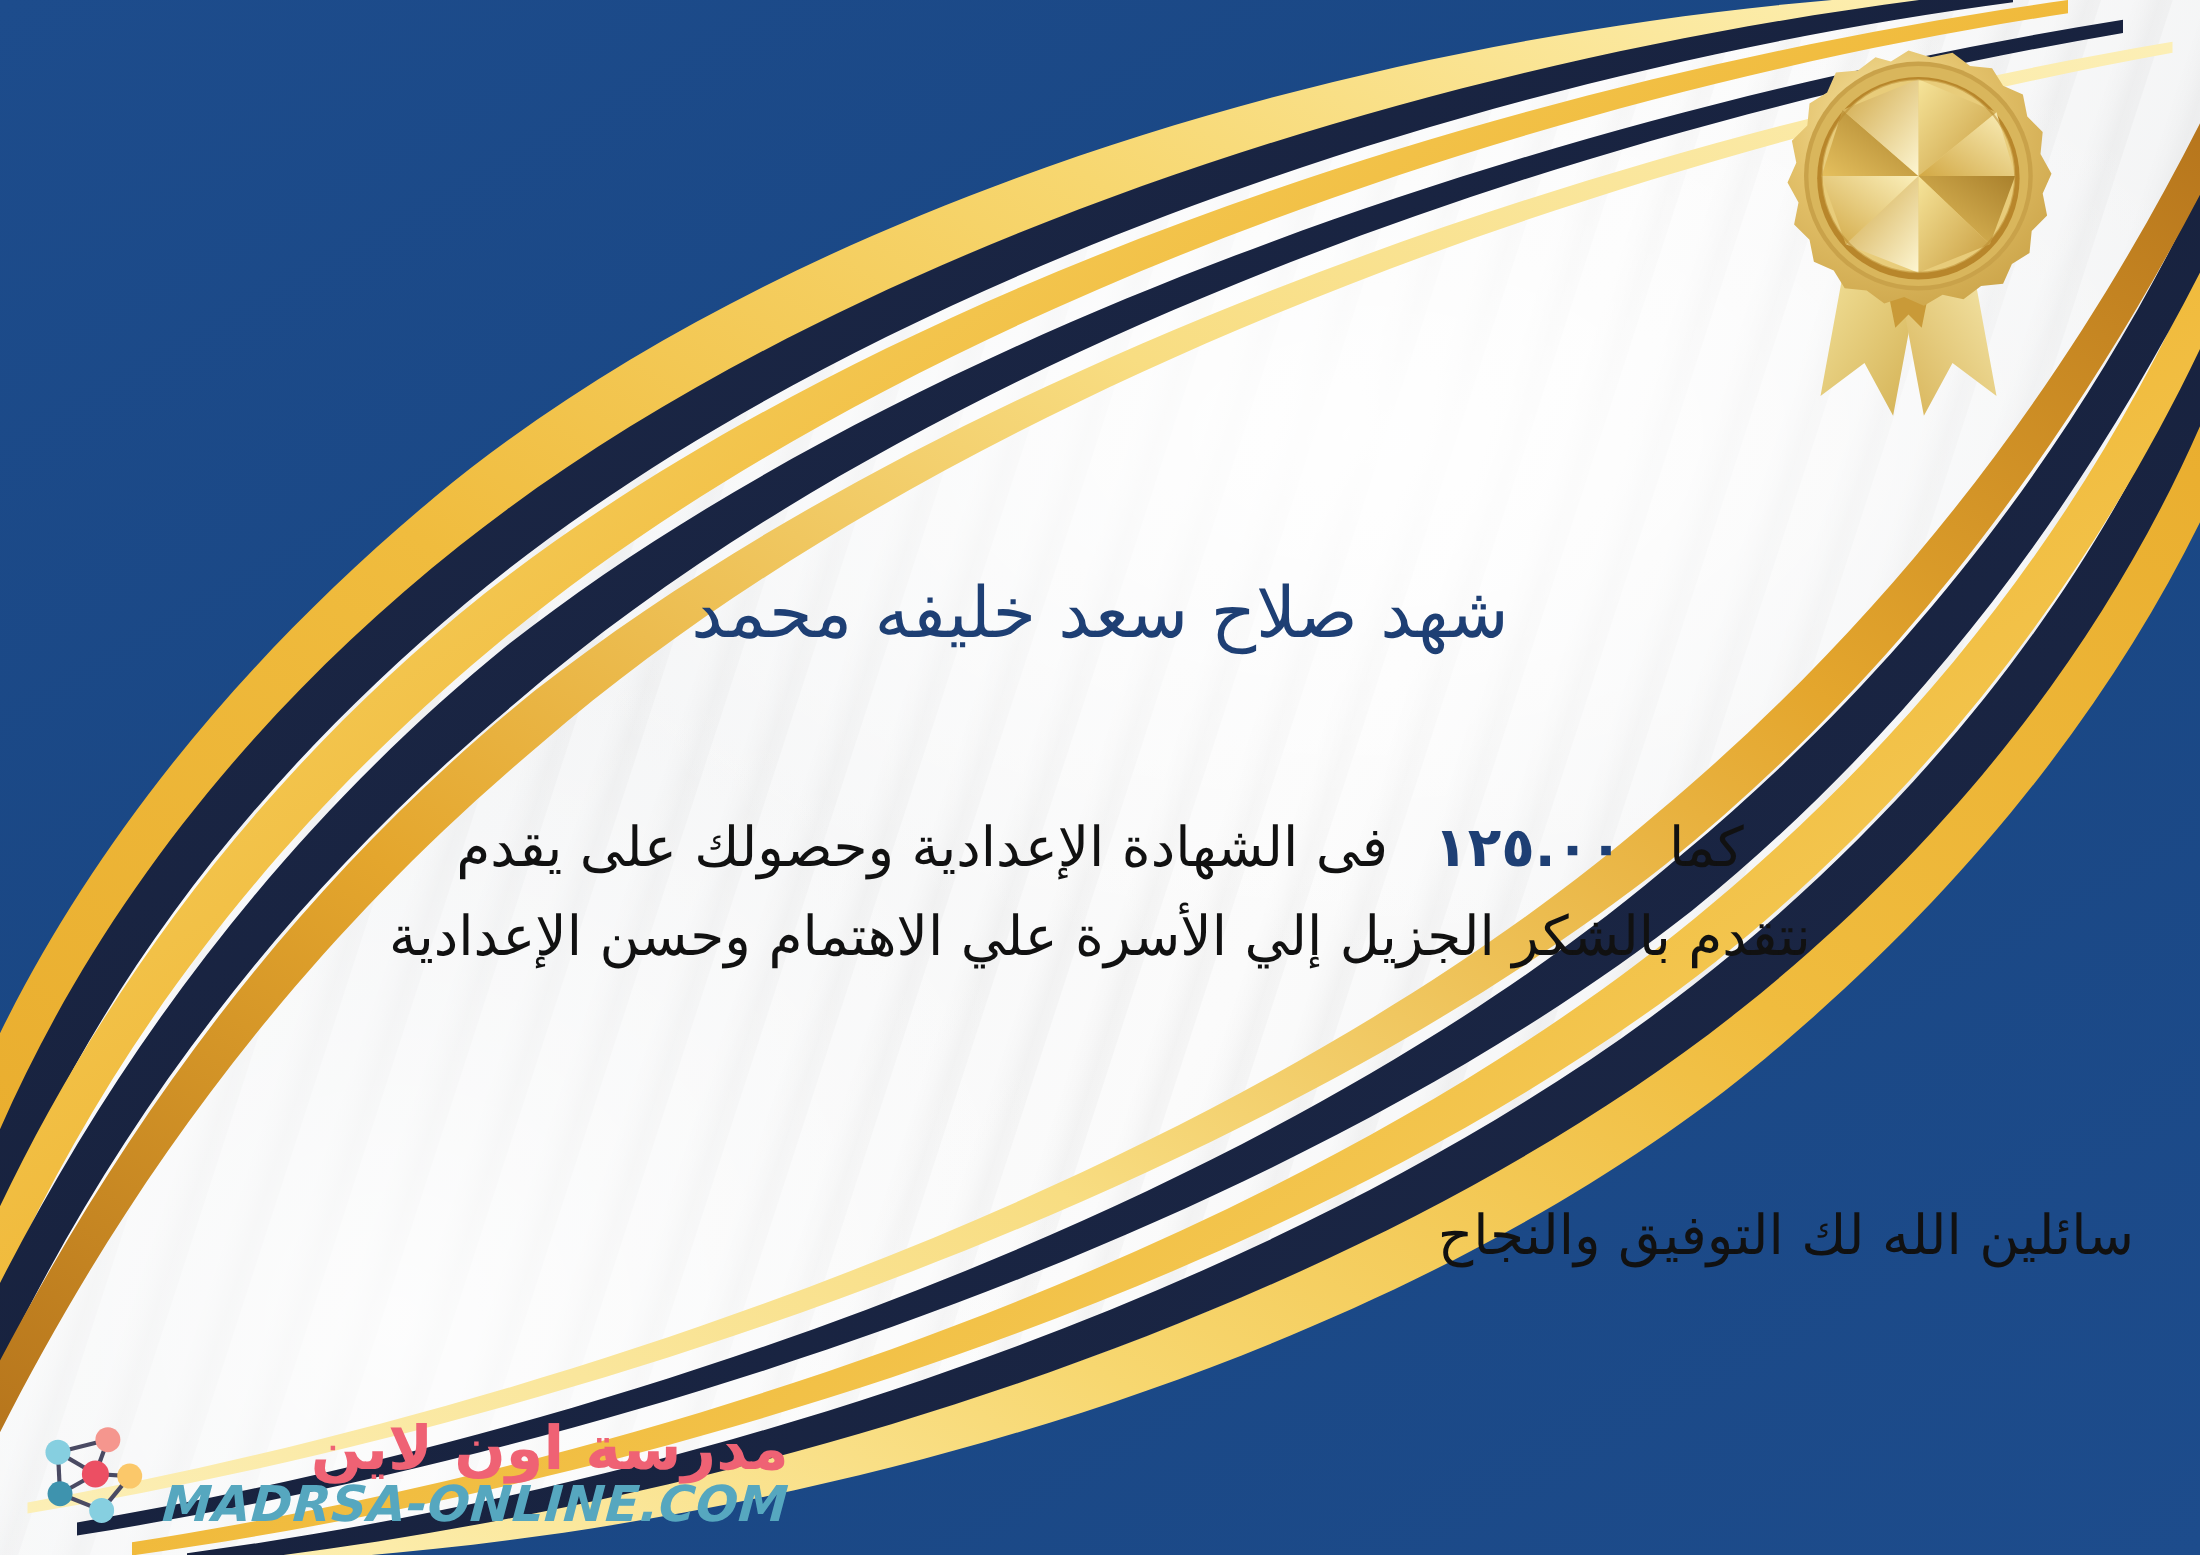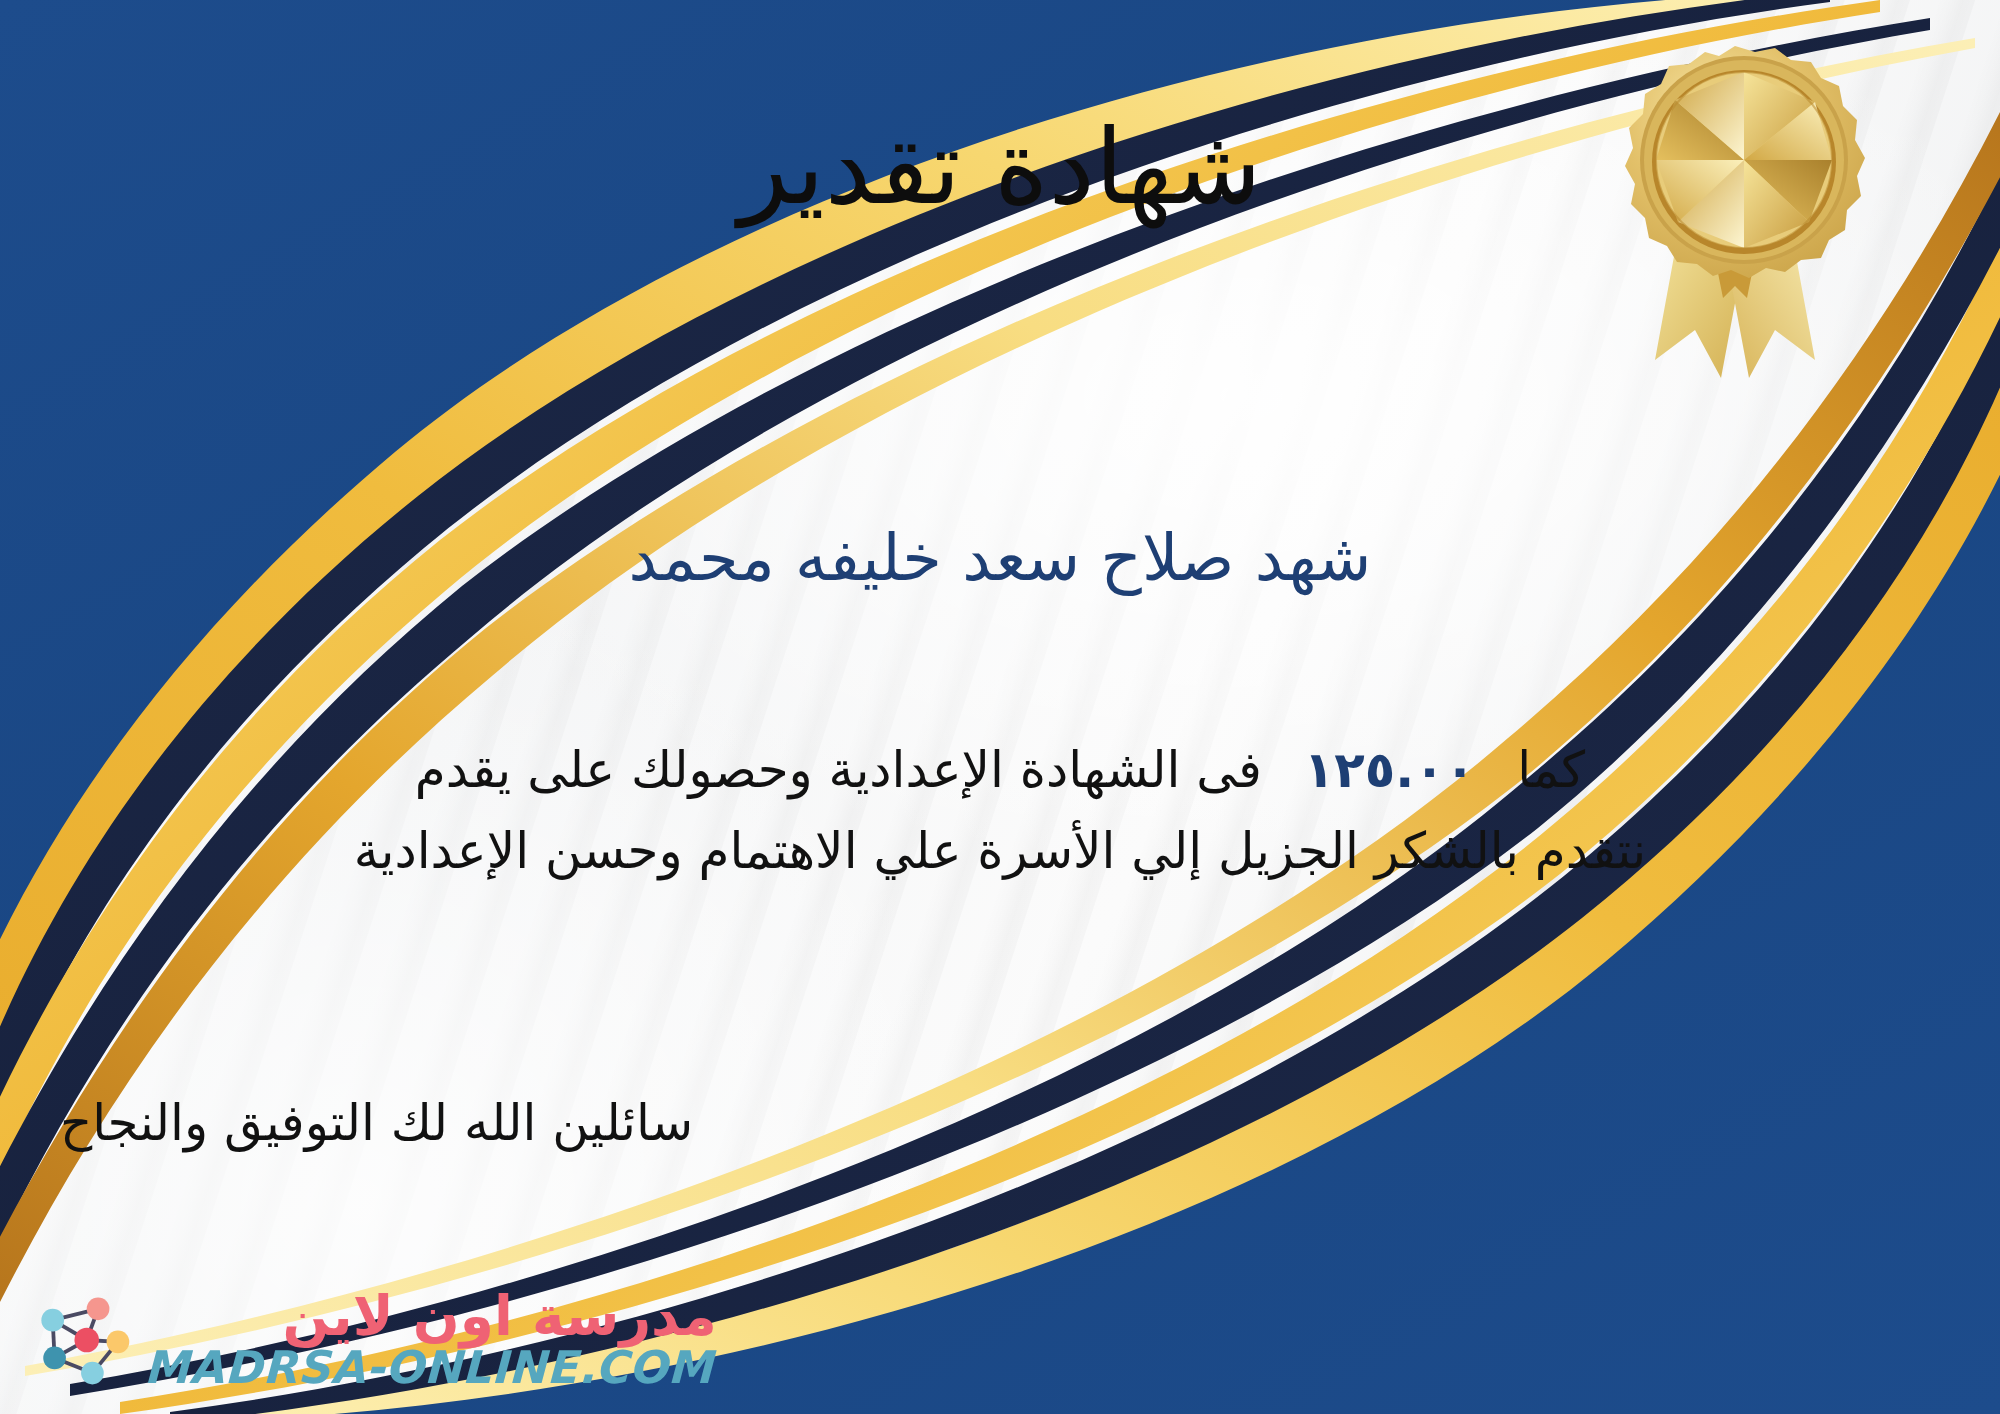--- a/index.html
+++ b/index.html
@@ -103,21 +103,21 @@
   .grade-value {
     color: #1e3f74;
     font-weight: 700;
     padding: 0 26px;
   }
   .closing {
     position: absolute;
     top: 1094px;
     left: 60px;
     right: 60px;
-    text-align: left;
+    text-align: right;
     font-size: 50px;
     color: #111111;
     direction: rtl;
   }
 
   
   .medal {
     position: absolute;
     top: 30px;
     left: 1595px;
@@ -296,21 +296,20 @@
         <path d="M149,130 L83,192 L61,130 Z" fill="url(#w2)"></path>
         <path d="M149,130 L61,130 L80,70 Z" fill="url(#w3)"></path>
         <path d="M149,130 L80,70 L149,42 Z" fill="url(#w4)"></path>
         <circle cx="149" cy="130" r="88" fill="none" stroke="#b98a2f" stroke-width="2" opacity="0.55"></circle>
       </g>
     </svg>
   </div>
 
   <div class="content">
 
-    <div class="title">شهادة تقدير</div>
 
     <div class="recipient">شهد صلاح سعد خليفه محمد</div>
 
     <div class="body-block">
 
       <div class="body-line">
         <span>كما</span>
         <span class="grade-value">١٢٥.٠٠</span>
         <span>فى الشهادة الإعدادية وحصولك على يقدم</span>
       </div>

